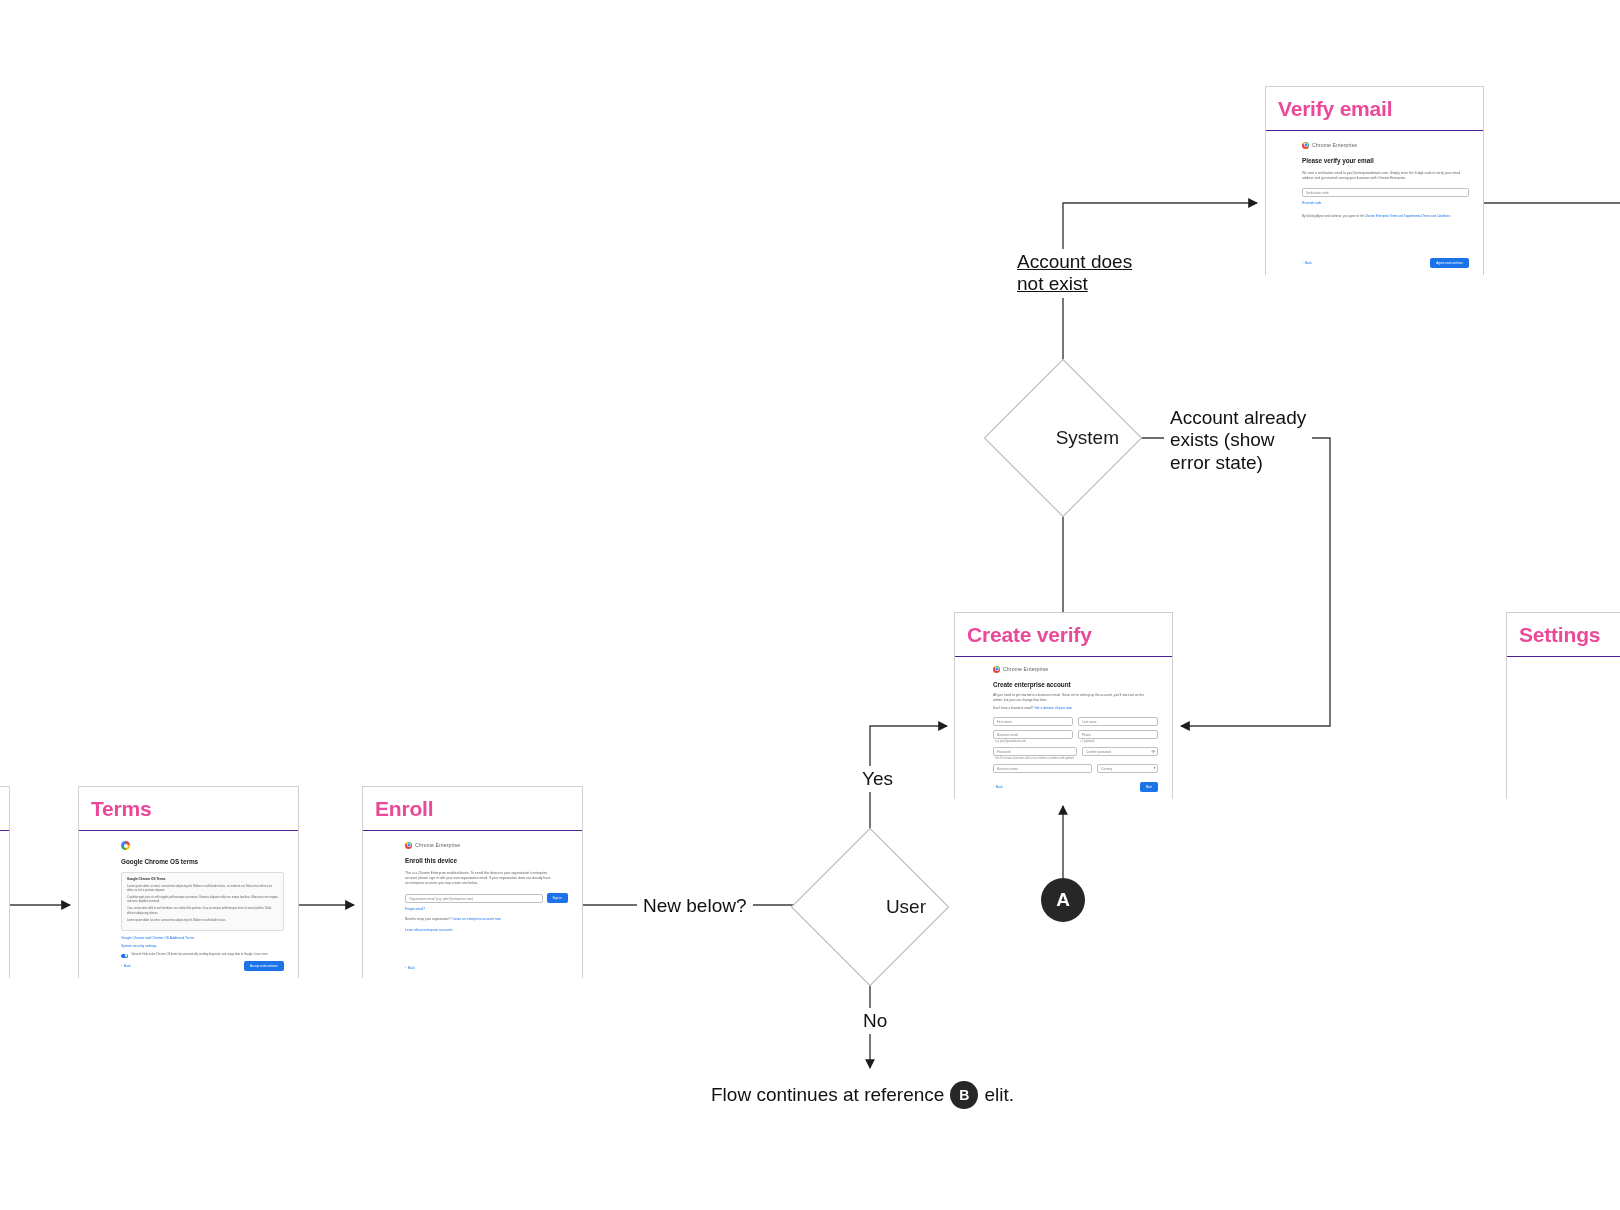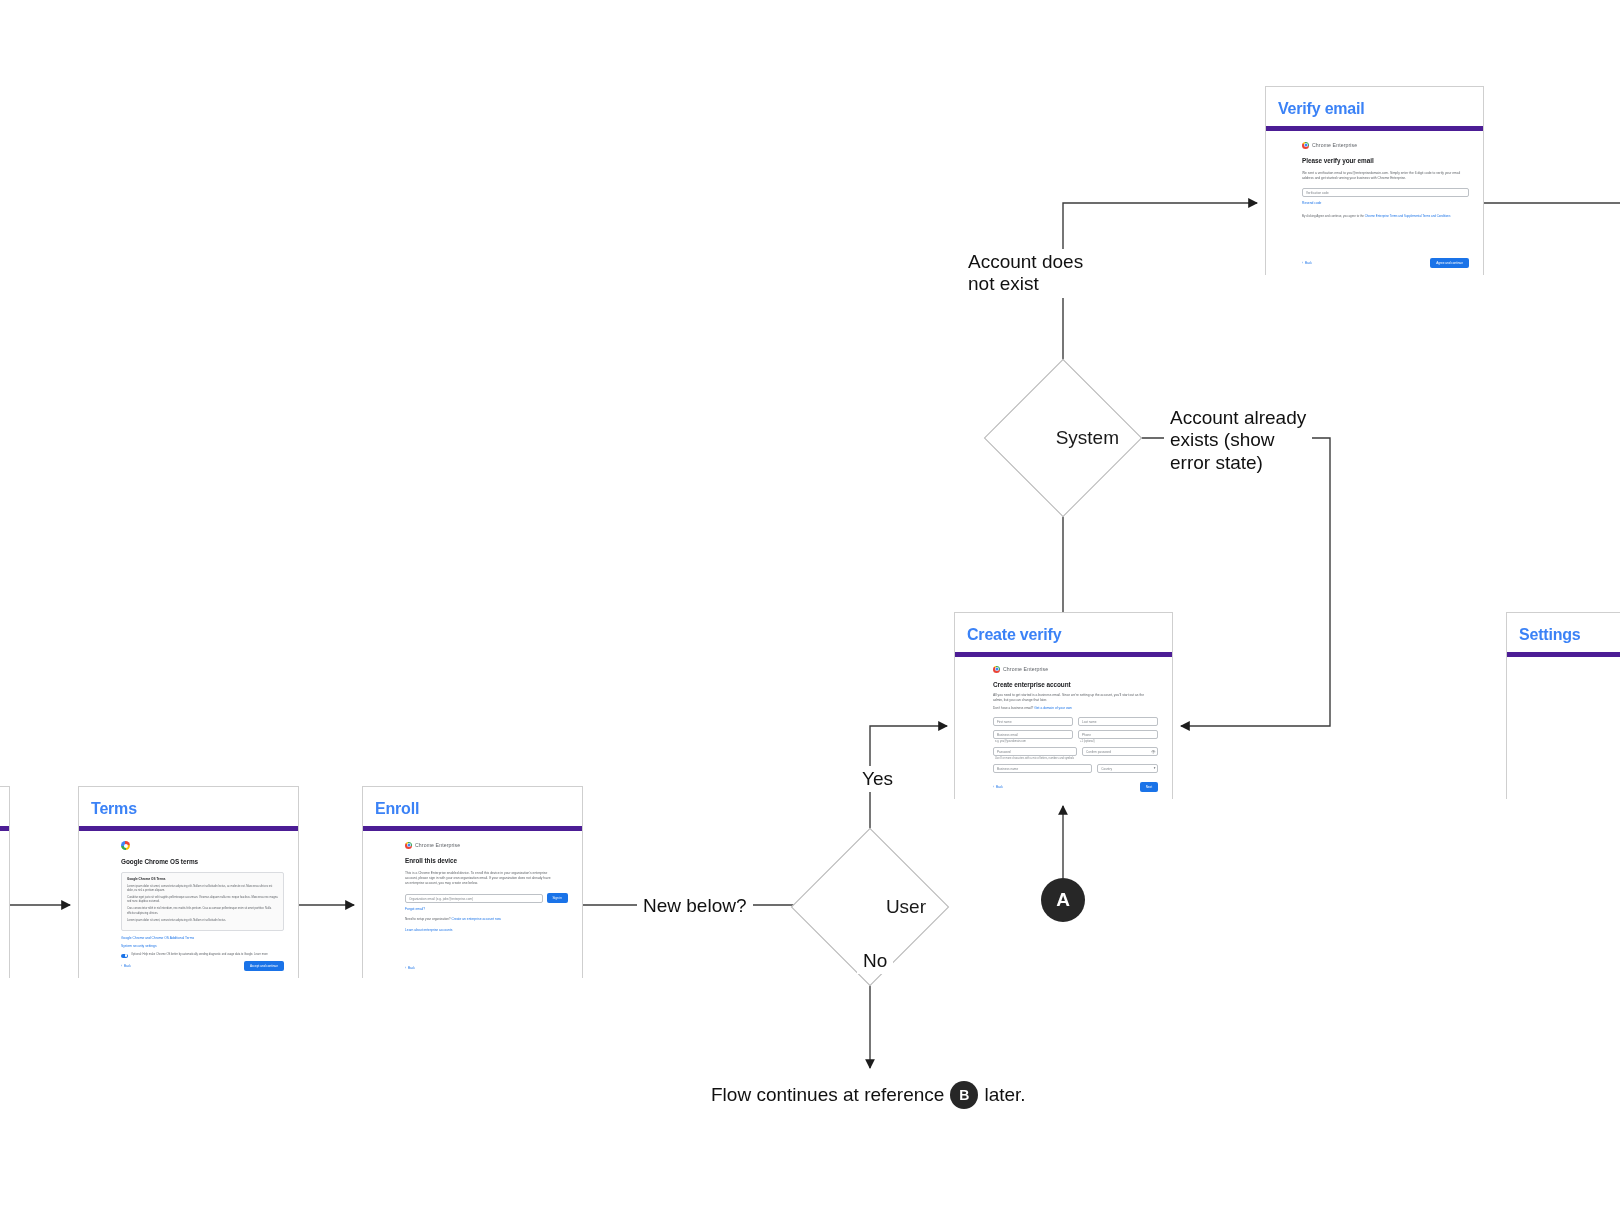--- a/index.html
+++ b/index.html
@@ -35,25 +35,25 @@
   .screen-card {
     position: absolute;
     background: #ffffff;
     border: 1px solid #cfcfcf;
     box-sizing: border-box;
   }
   .screen-card .card-title {
     height: 44px;
     line-height: 44px;
     padding: 0 12px;
-    font-size: 16px;
+    font-size: 21px;
     font-weight: 700;
     letter-spacing: -0.2px;
-    color: #3b82f6;
-    border-bottom: 5px solid #4c1d95;
+    color: #ec4899;
+    border-bottom: 1px solid #4c1d95;
     box-sizing: border-box;
     white-space: nowrap;
     overflow: hidden;
   }
   .screen-card .card-body {
     position: relative;
     box-sizing: border-box;
     background: #ffffff;
     overflow: hidden;
   }
@@ -491,30 +491,30 @@
   </div>
 
   <div class="ref-badge" style="left:1041px; top:878px;">
     <span>A</span>
   </div>
 
   <div class="edge-label" style="left:637px; top:895px; padding:0 6px;">New below?</div>
 
   <div class="edge-label" style="left:856px; top:766px; padding:2px 6px;">Yes</div>
 
-  <div class="edge-label" style="left:857px; top:948px; padding:2px 6px;">No</div>
-
-  <div class="edge-label" style="left:962px; top:249px; padding:2px 6px;">Account does
+  <div class="edge-label" style="left:857px; top:1008px; padding:2px 6px;">No</div>
+
+  <div class="edge-label" style="left:1011px; top:249px; padding:2px 6px;text-decoration:underline;">Account does
 not exist</div>
 
   <div class="edge-label" style="left:1164px; top:405px; padding:2px 6px;">Account already
 exists (show
 error state)</div>
 
   <div class="note-line" style="left:711px; top:1081px;">
     <span>Flow continues at reference</span>
     <span class="ref-badge inline">
       <span>B</span>
     </span>
-    <span>later.</span>
+    <span>elit.</span>
   </div>
 
 </div>
 
 </body></html>

